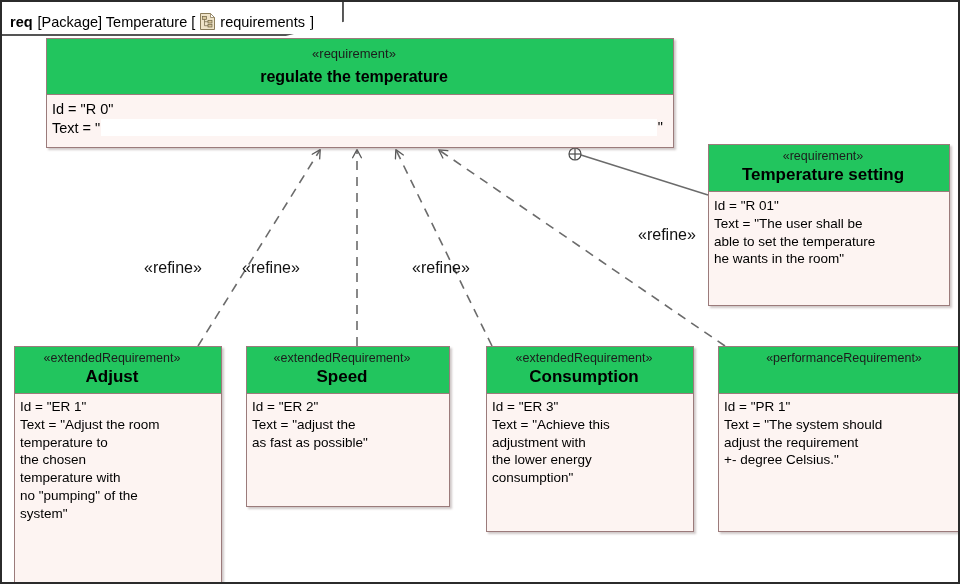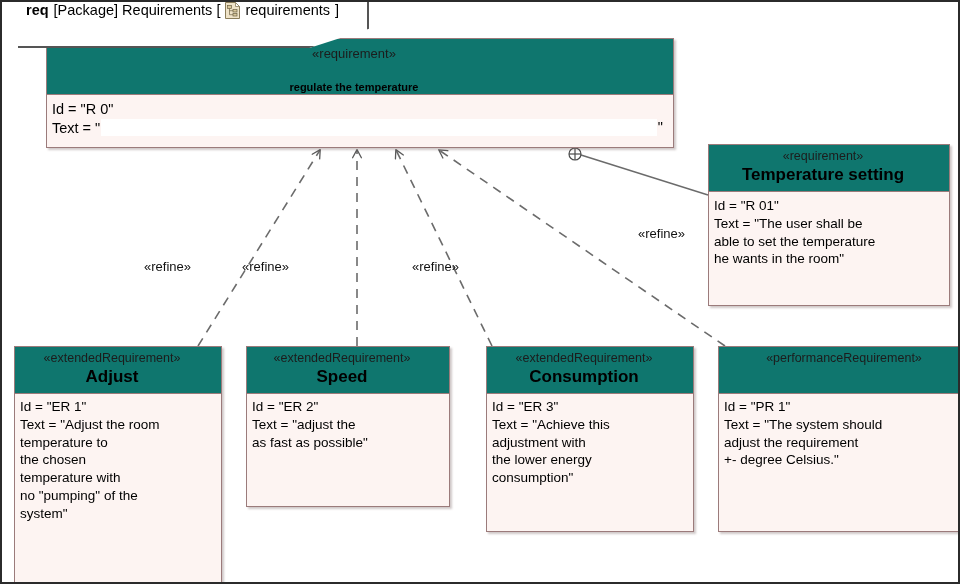--- a/index.html
+++ b/index.html
@@ -18,26 +18,26 @@
     height: 584px;
     box-sizing: border-box;
     background: #ffffff;
     border: 2px solid #2b2b2b;
     overflow: hidden;
   }
 
   
   #frame-header {
     position: absolute;
-    left: 16px;
+    left: 0px;
     top: 0px;
     height: 28px;
-    padding: 0 10px 16px 8px;
+    padding: 0 10px 4px 8px;
     display: flex;
-    align-items: flex-start;
+    align-items: flex-end;
     gap: 5px;
     background: #ffffff;
     border-right: 2px solid #555;
     border-bottom: 2px solid #555;
     -webkit-clip-path: polygon(0 0, 100% 0, 100% 58%, 83% 100%, 0 100%);
     clip-path: polygon(0 0, 100% 0, 100% 58%, 83% 100%, 0 100%);
     padding-right: 28px;
     font-size: 14.5px;
     color: #000;
     white-space: nowrap;
@@ -60,21 +60,21 @@
     position: absolute;
     box-sizing: border-box;
     border: 1px solid #9b7b7b;
     background: #fdf4f2;
     box-shadow: 2px 2px 2px rgba(120,100,100,0.35);
     z-index: 20;
   }
   .req-head {
     box-sizing: border-box;
     border-bottom: 1px solid #9b7b7b;
-    background: #0f766e;
+    background: #22c55e;
     text-align: center;
     padding: 4px 16px 5px 4px;
     line-height: 1.18;
   }
   .req-stereo {
     font-size: 12.5px;
     color: #1c1c1c;
     white-space: nowrap;
   }
   .req-name {
@@ -92,21 +92,21 @@
     background: #fdf4f2;
   }
   .req-body .ln {
     white-space: pre;
   }
 
   
   #box-main { left: 44px; top: 36px; width: 628px; height: 110px; }
   #box-main .req-head { height: 56px; padding-top: 7px; }
   #box-main .req-stereo { font-size: 13px; }
-  #box-main .req-name { font-size: 11px; margin-top: 20px; }
+  #box-main .req-name { font-size: 16px; margin-top: 7px; }
   #box-main .req-body { padding-top: 5px; }
   #box-main .ln { font-size: 14.5px; }
 
   .textfield-row {
     position: relative;
     display: flex;
     align-items: flex-start;
   }
   .textfield-blank {
     flex: 1 1 auto;
@@ -140,39 +140,39 @@
   #connectors {
     position: absolute;
     left: 0; top: 0;
     width: 960px; height: 584px;
     z-index: 10;
     pointer-events: none;
   }
 
   .edge-label {
     position: absolute;
-    font-size: 13px;
+    font-size: 16px;
     color: #111;
     white-space: nowrap;
     z-index: 30;
     background: transparent;
   }
   #lbl-refine-1 { left: 142px; top: 257px; }
   #lbl-refine-2 { left: 240px; top: 257px; }
   #lbl-refine-3 { left: 410px; top: 257px; }
   #lbl-refine-4 { left: 636px; top: 224px; }
 </style>
 </head>
 <body>
 
 <div id="diagram-frame">
 
   <div id="frame-header">
     <span class="kw">req</span>
-    <span>[Package] Requirements [</span>
+    <span>[Package] Temperature [</span>
     <span class="pkg-icon">
       <svg width="15" height="17" viewBox="0 0 15 17">
         <polygon points="0.5,0.5 10.5,0.5 14.5,4.5 14.5,16.5 0.5,16.5" fill="#efe3c8" stroke="#8b7d5a" stroke-width="1"></polygon>
         <polygon points="10.5,0.5 14.5,4.5 10.5,4.5" fill="#ffffff" stroke="#8b7d5a" stroke-width="0.8"></polygon>
         <rect x="2.5" y="3.5" width="4" height="3" fill="#d8c79b" stroke="#6e6244" stroke-width="0.7"></rect>
         <rect x="8" y="7.5" width="4" height="2.5" fill="#d8c79b" stroke="#6e6244" stroke-width="0.7"></rect>
         <rect x="8" y="11.5" width="4" height="2.5" fill="#d8c79b" stroke="#6e6244" stroke-width="0.7"></rect>
         <path d="M4.5 6.5 L4.5 12.7 L8 12.7 M4.5 8.7 L8 8.7" fill="none" stroke="#6e6244" stroke-width="0.7"></path>
       </svg>
     </span>

